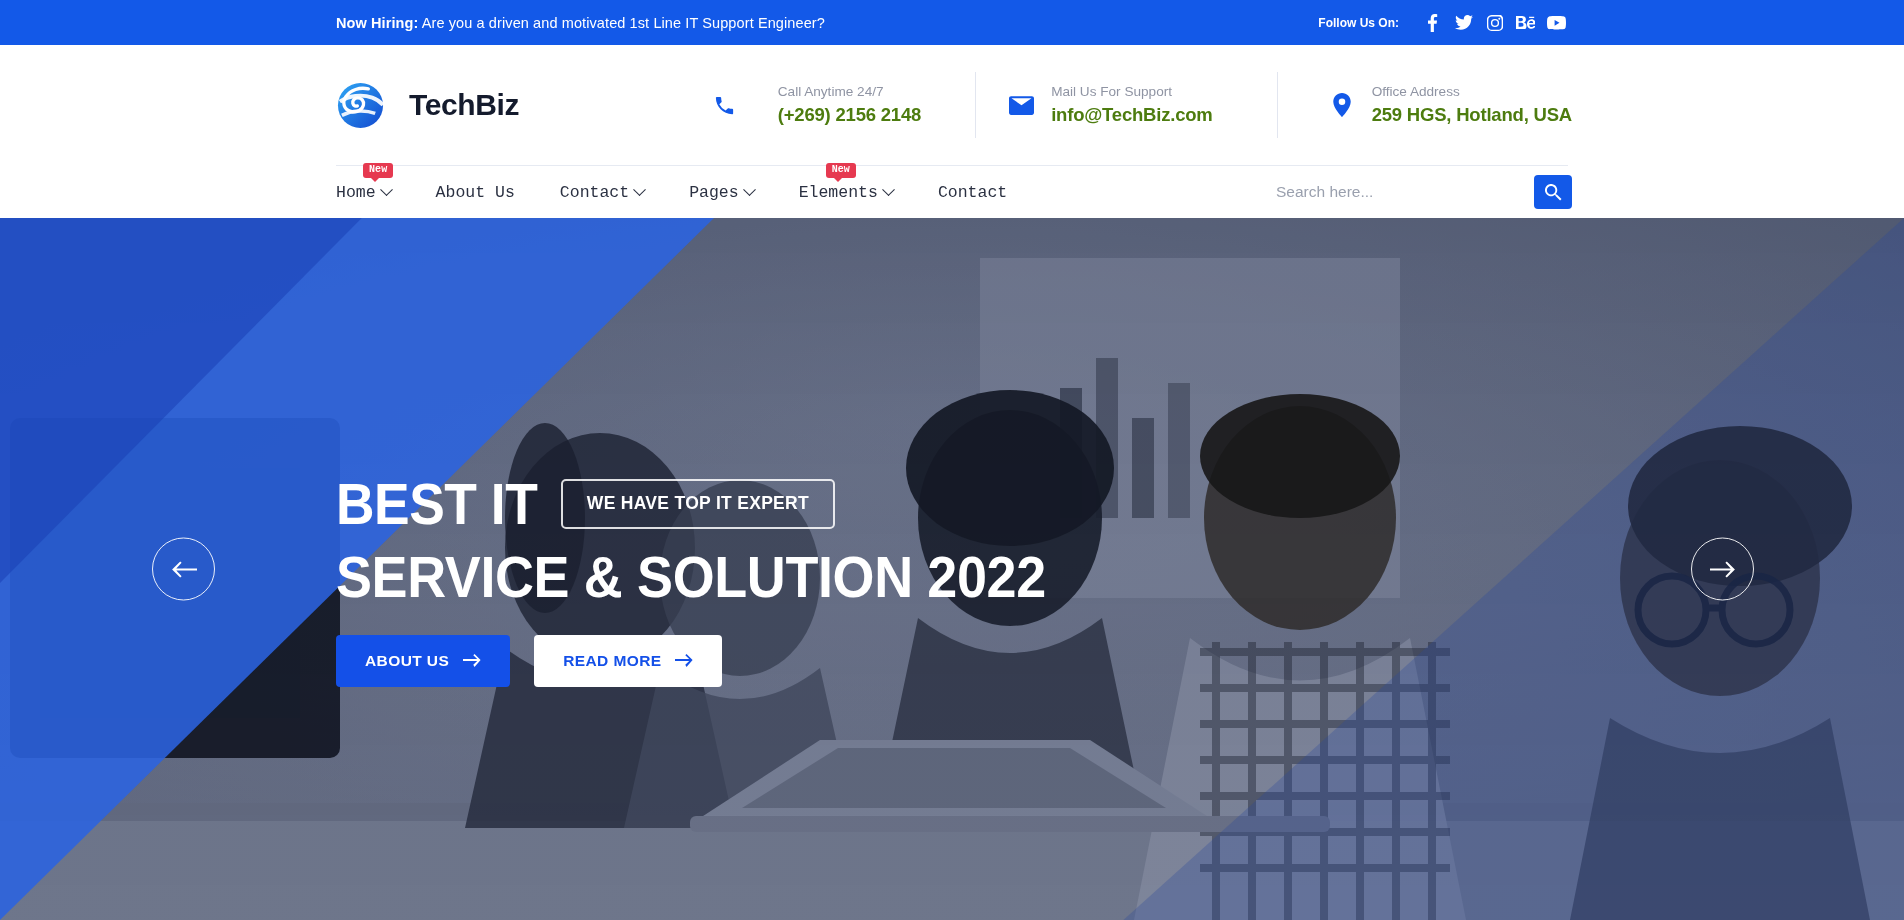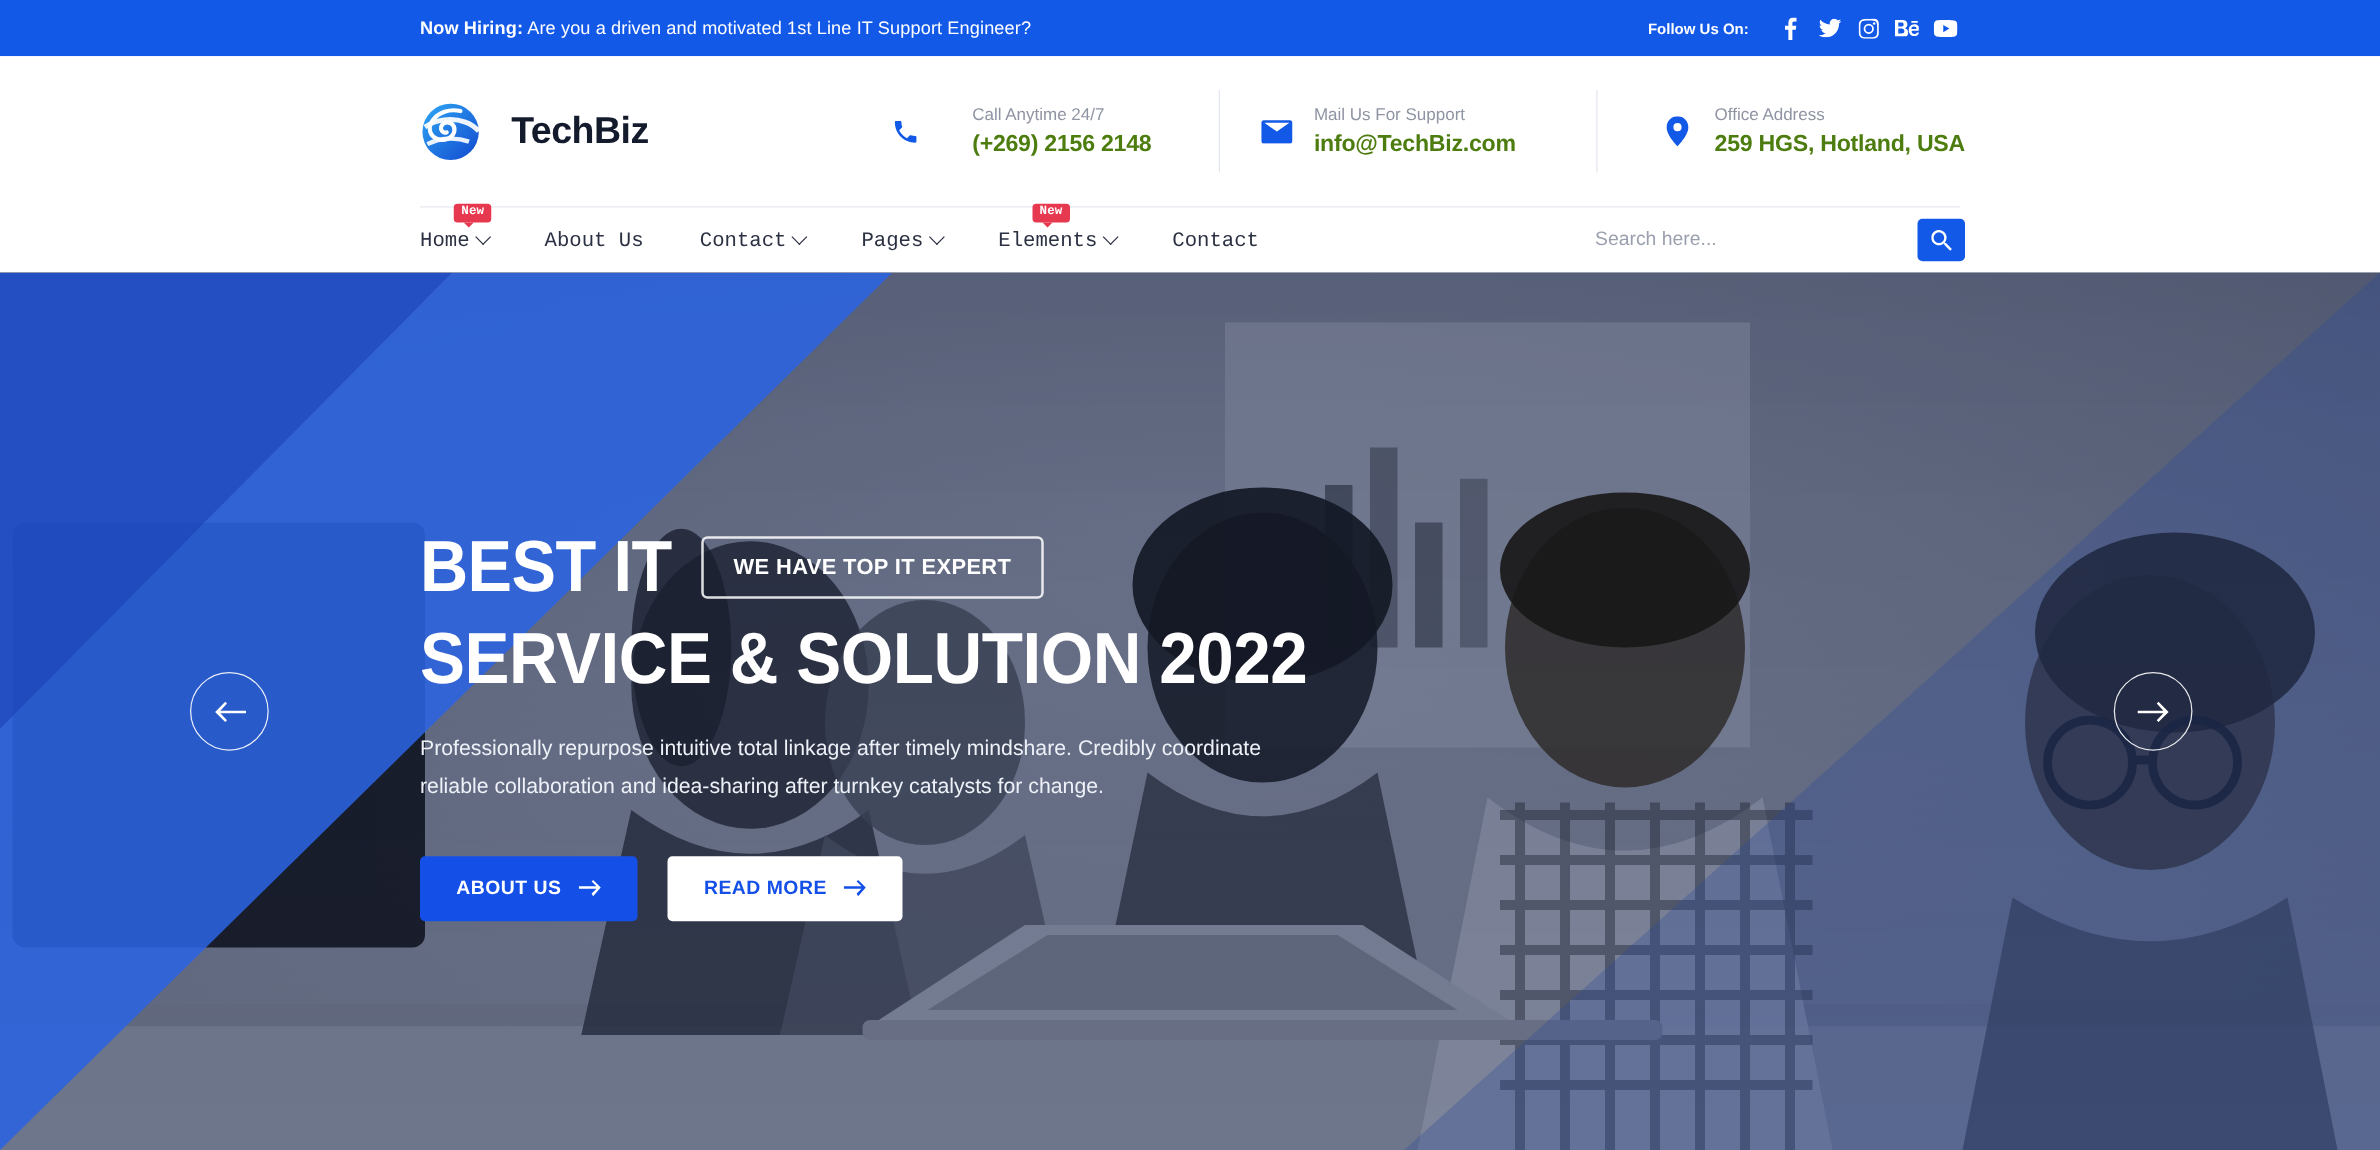--- a/index.html
+++ b/index.html
@@ -592,21 +592,20 @@
         <path d="M16.8.9 24.9 9l-8.1 8.1-1.4-1.4 5.3-5.7H0V8h20.7L15.4 2.3z" fill="#ffffff"></path>
       </svg>
   </div>
 
   <div class="hero-content">
     <div class="hero-line1">
       <div class="hero-title-a">BEST IT</div>
       <div class="hero-pill">WE HAVE TOP IT EXPERT</div>
     </div>
     <div class="hero-title-b">SERVICE &amp; SOLUTION 2022</div>
-    <div class="hero-desc">Professionally repurpose intuitive total linkage after timely mindshare. Credibly coordinate reliable collaboration and idea-sharing after turnkey catalysts for change.</div>
     <div class="hero-btns">
       <a class="btn btn-primary" href="#">
         <span>ABOUT US</span>
         <svg width="18" height="13" viewBox="0 0 18 13">
             <path d="M11.5 0 10.3 1.2 14.2 5H0v2h14.2l-3.9 3.8L11.5 13 17.6 6z" fill="#ffffff"></path>
           </svg>
       </a>
       <a class="btn btn-light" href="#">
         <span>READ MORE</span>
         <svg width="18" height="13" viewBox="0 0 18 13">

